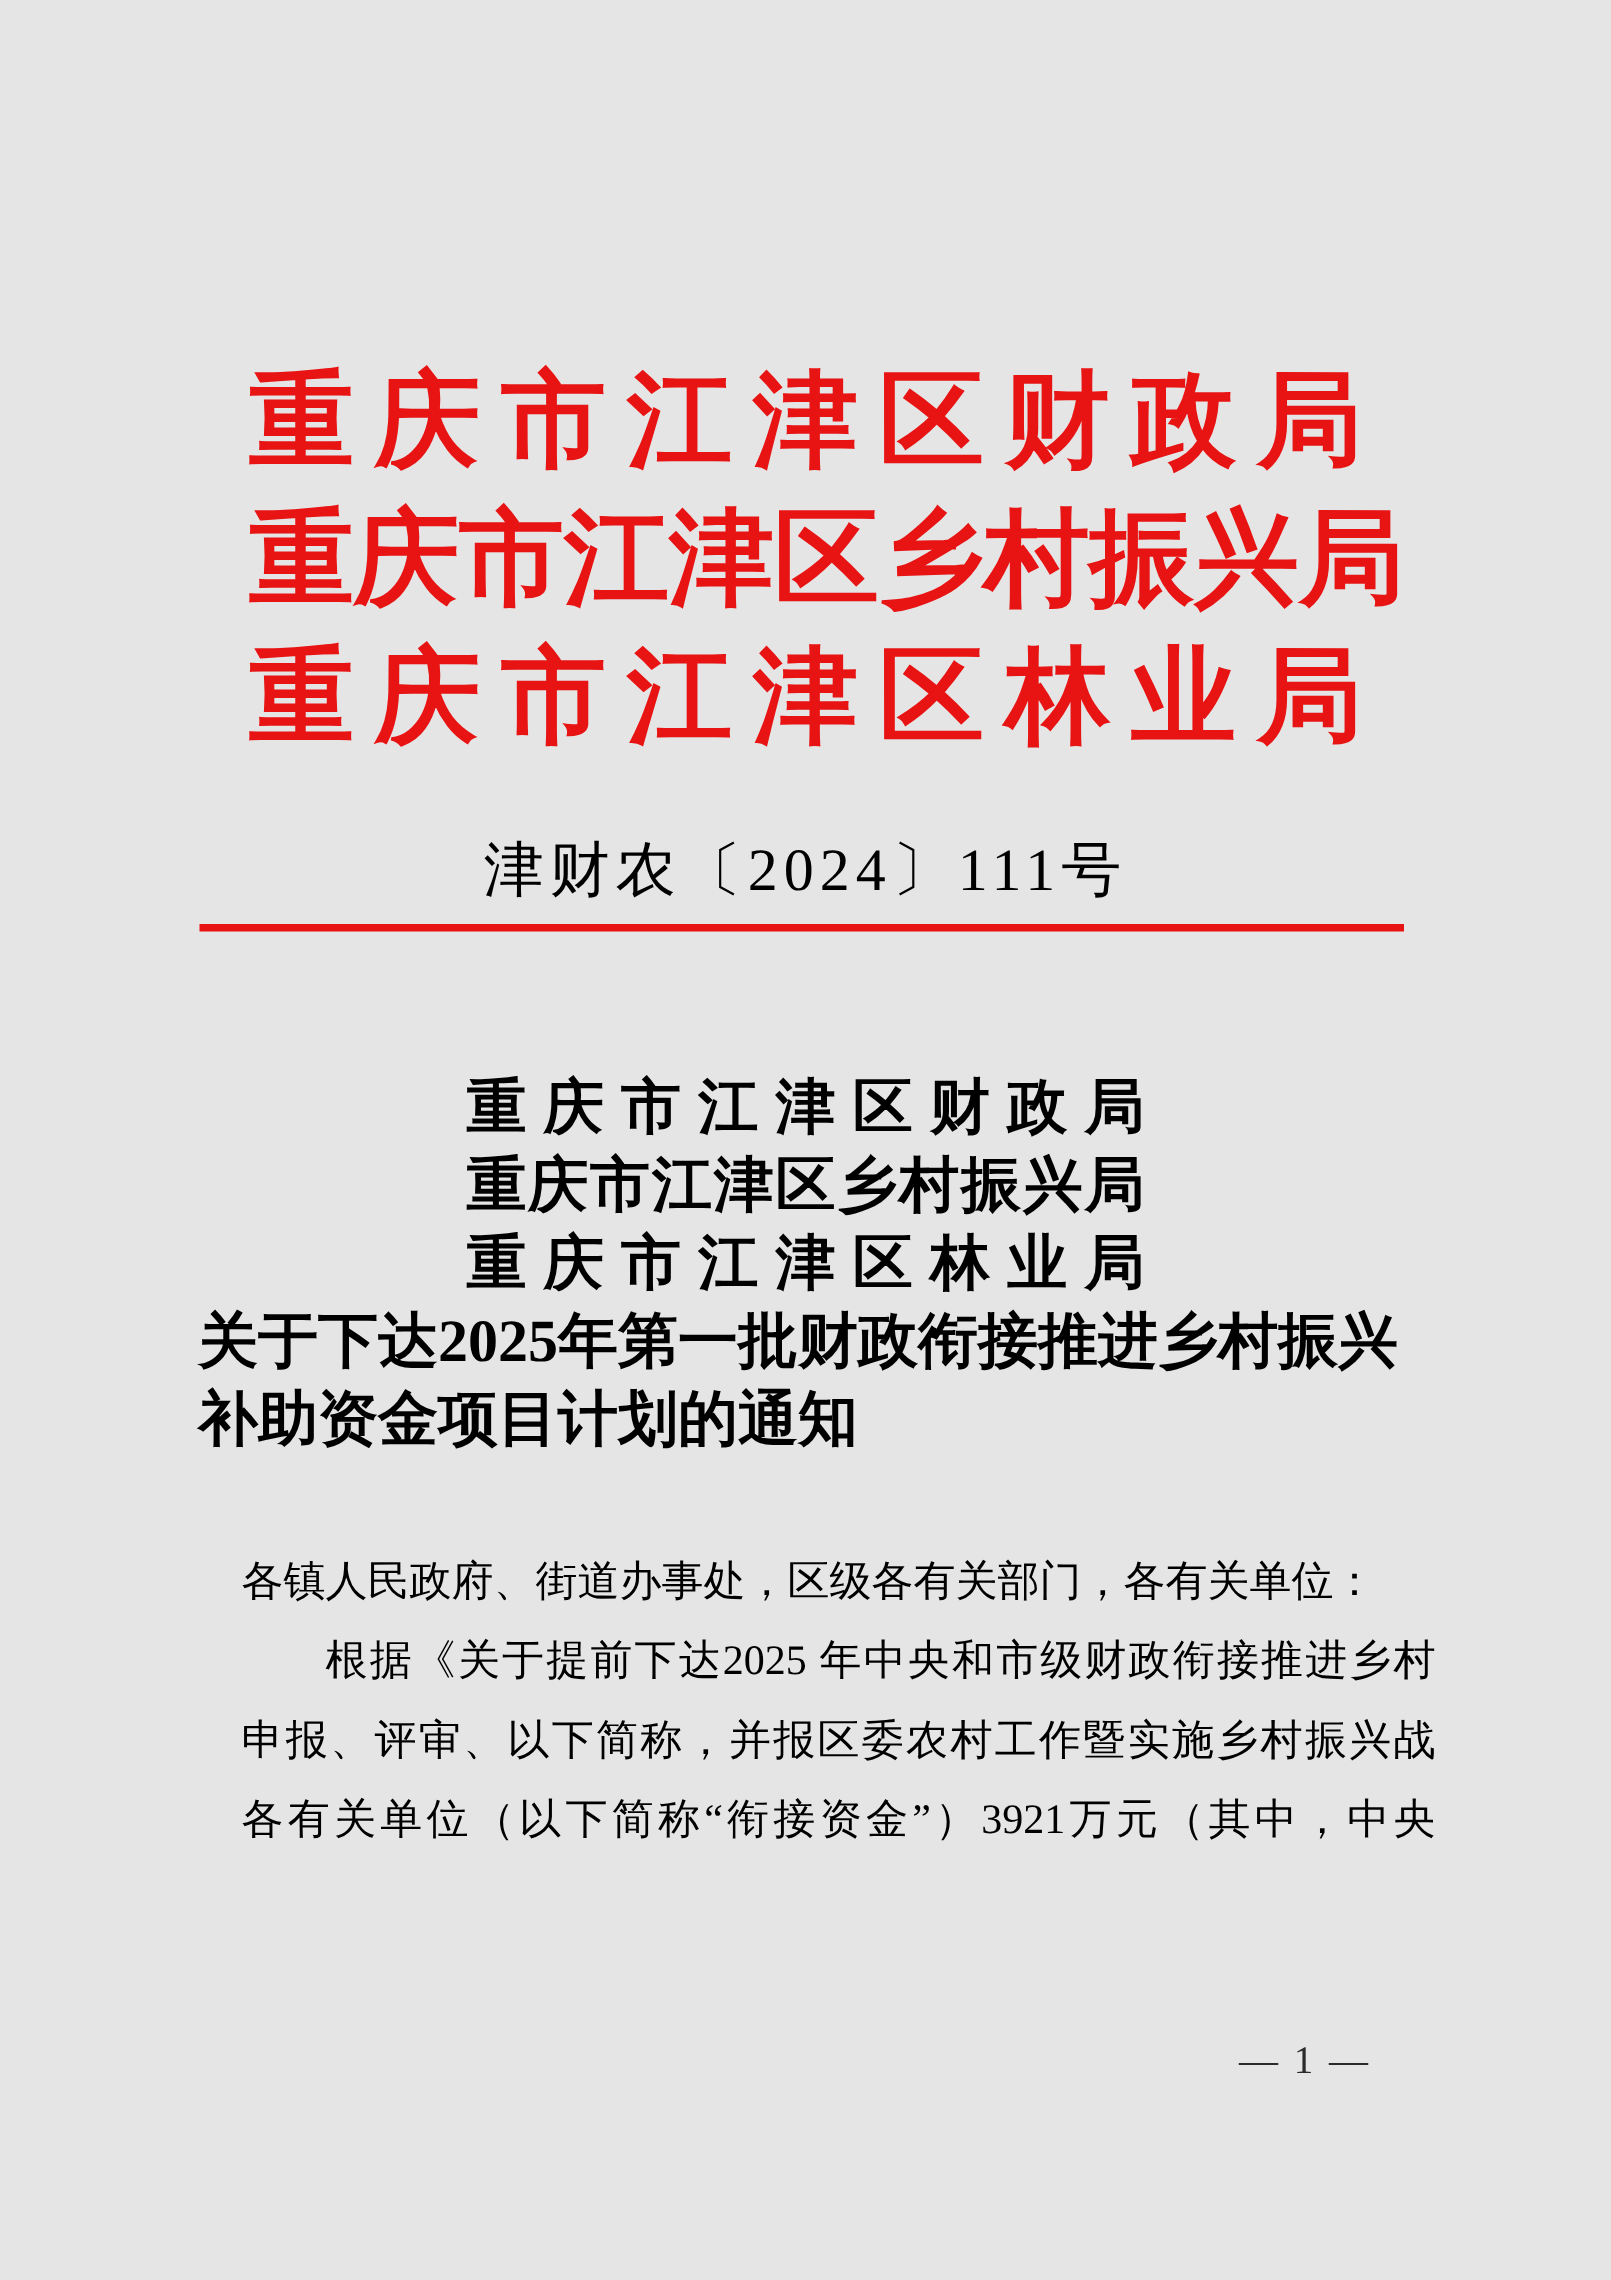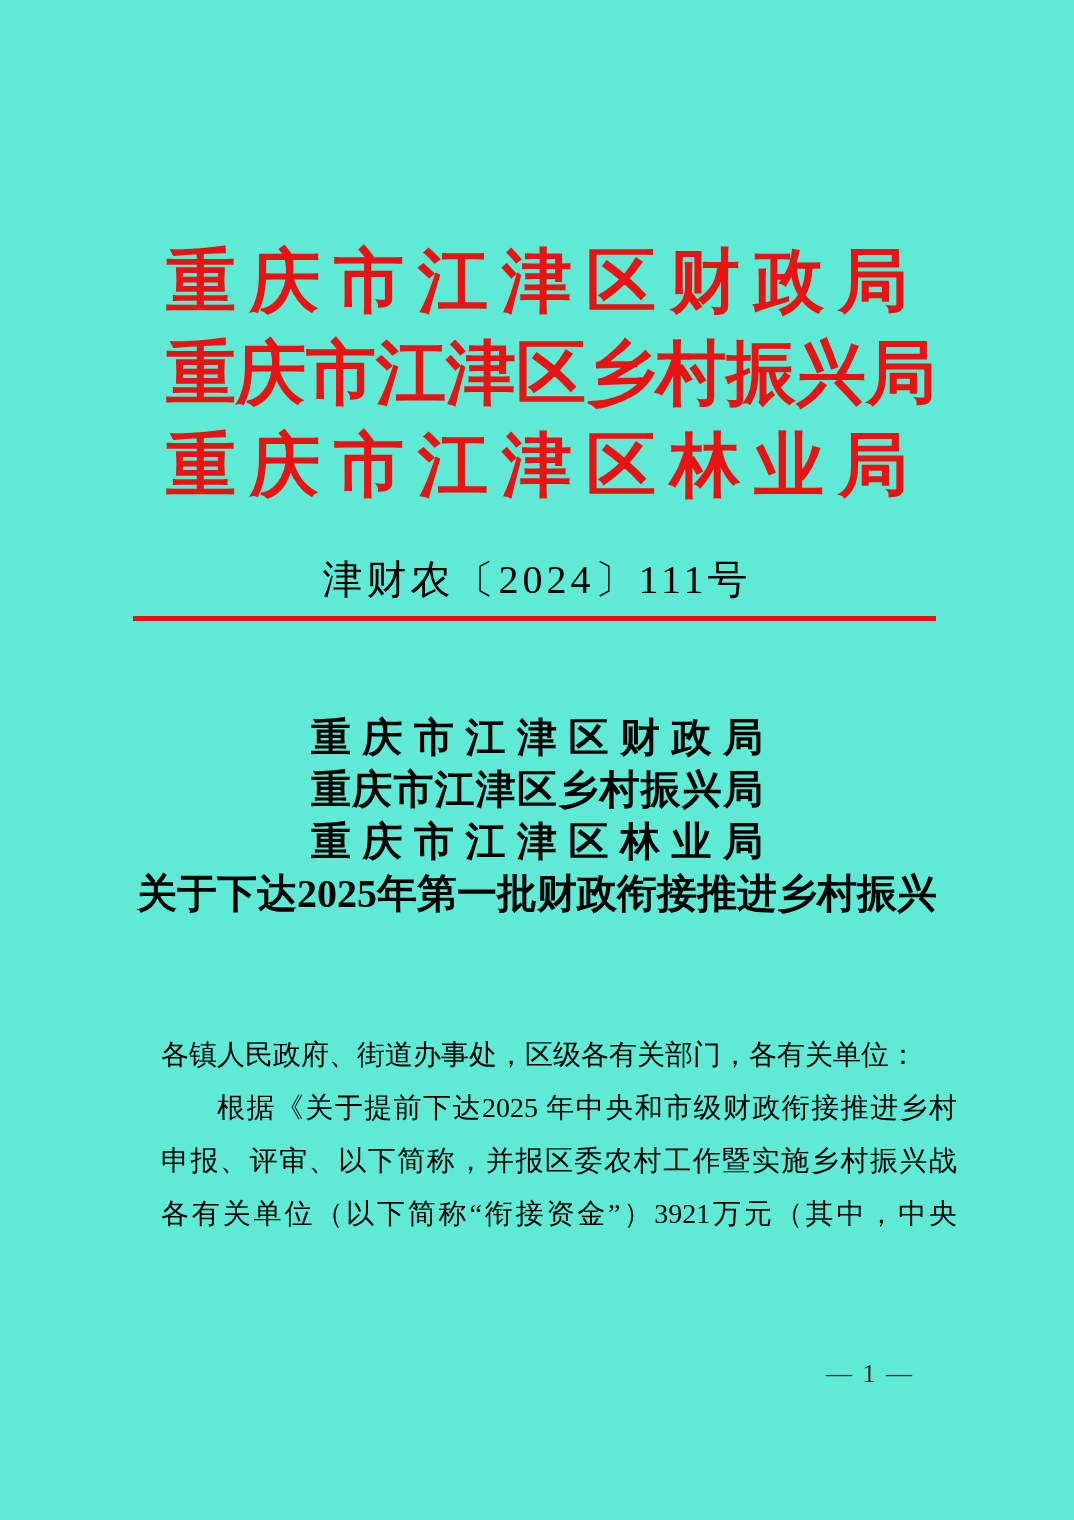--- a/index.html
+++ b/index.html
@@ -5,21 +5,21 @@
   * { margin: 0; padding: 0; box-sizing: border-box; }
   html, body { background: #ffffff; }
   body {
     font-family: "Liberation Serif", "DejaVu Serif", serif;
     color: #000000;
   }
   .page {
     position: relative;
     width: 1074px;
     height: 1520px;
-    background: #5eead4;
+    background: #e5e5e5;
     overflow: hidden;
     margin: 0 auto;
   }
 
   
   .red-header {
     position: absolute;
     top: 236px;
     left: 50%;
     transform: translateX(-50%);
@@ -77,21 +77,20 @@
     line-height: 52px;
     height: 52px;
     text-align: justify;
     text-align-last: justify;
     white-space: nowrap;
   }
   .ts-line {
     font-size: 40px;
     line-height: 52px;
     height: 52px;
-    text-align: center;
     white-space: nowrap;
   }
 
   
   .doc-body {
     position: absolute;
     top: 1028px;
     left: 161px;
     width: 796px;
   }
@@ -139,20 +138,21 @@
   <div class="red-rule"></div>
 
   <section class="title-block">
     <div class="title-agencies">
       <div class="ta-line">重庆市江津区财政局</div>
       <div class="ta-line">重庆市江津区乡村振兴局</div>
       <div class="ta-line">重庆市江津区林业局</div>
     </div>
     <div class="title-subject">
       <div class="ts-line">关于下达2025年第一批财政衔接推进乡村振兴</div>
+      <div class="ts-line">补助资金项目计划的通知</div>
     </div>
   </section>
 
   <section class="doc-body">
     <div class="body-line">各镇人民政府、街道办事处，区级各有关部门，各有关单位：</div>
     <div class="body-line just indent">根据《关于提前下达2025 年中央和市级财政衔接推进乡村</div>
     <div class="body-line just">申报、评审、以下简称，并报区委农村工作暨实施乡村振兴战</div>
     <div class="body-line just">各有关单位（以下简称“衔接资金”）3921万元（其中，中央</div>
   </section>
 

